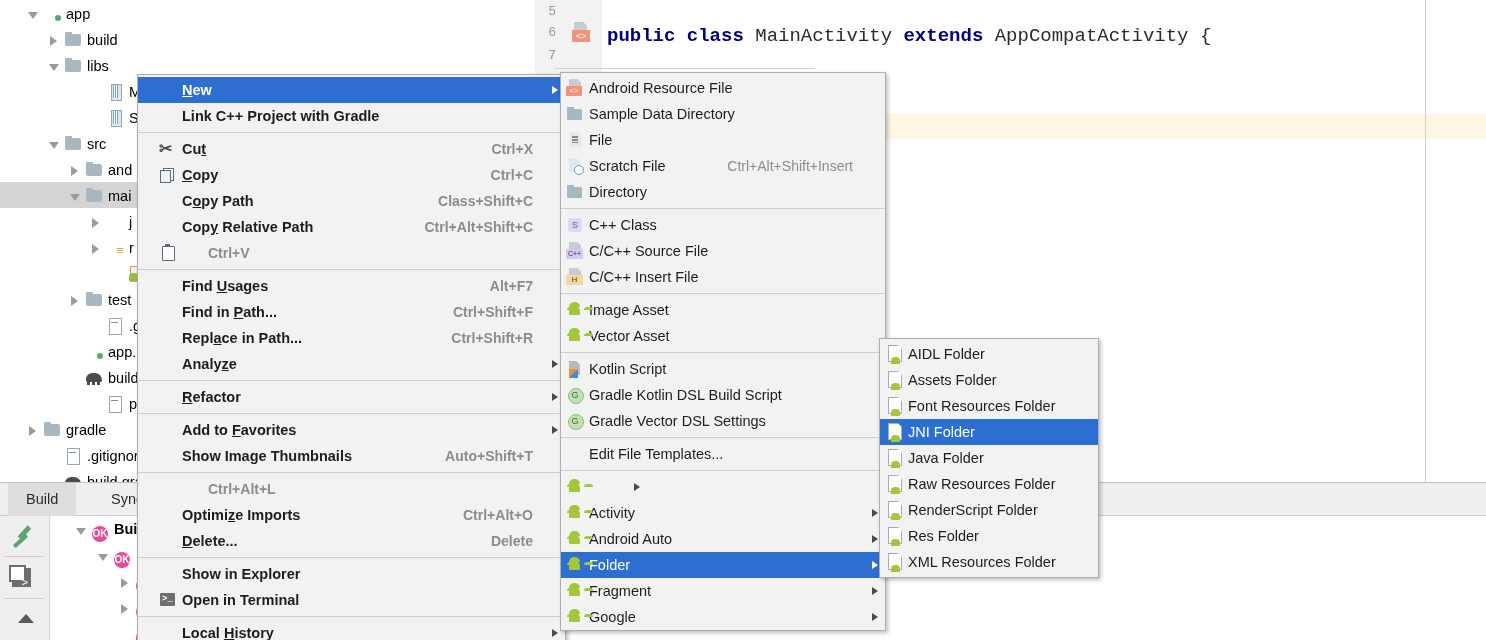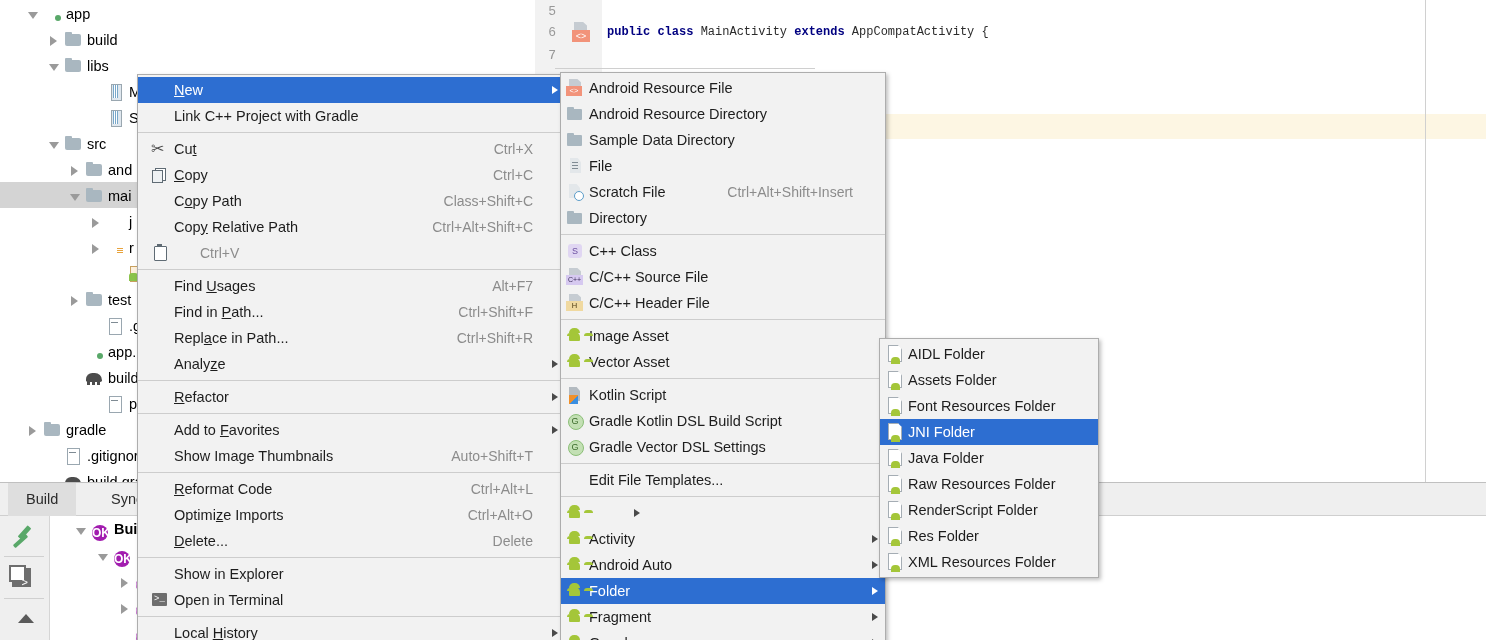--- a/index.html
+++ b/index.html
@@ -124,21 +124,21 @@
     background:#c6ccd2;
     clip-path:polygon(0 0,70% 0,100% 30%,100% 100%,0 100%);
   }
   .gutter-icon .tag{
     position:absolute; left:1px; top:8px; width:18px; height:12px;
     background:#f2937a; color:#ffffff; font-size:9px; line-height:12px;
     text-align:center; font-family:"Liberation Sans",sans-serif;
   }
   .code-line{
     position:absolute; left:72px; white-space:pre;
-    font-family:"Liberation Mono", monospace; font-size:12px;
+    font-family:"Liberation Mono", monospace; font-size:19px;
   }
   .kw{ color:#000080; font-weight:bold; }
   .plain{ color:#2b2b2b; }
   .field{ color:#660e7a; font-style:italic; font-weight:bold; }
   #hl-line{
     position:absolute; left:0; top:114px; width:951px; height:25px;
     background:#fdf6e3;
   }
   #edit-border{
     position:absolute; left:890px; top:0; width:1px; height:482px;
@@ -200,21 +200,21 @@
     border-left:8px solid transparent; border-right:8px solid transparent;
     border-bottom:9px solid #5a5a5a;
   }
   #bp-tree{
     position:absolute; left:51px; top:34px; width:1060px; height:124px;
     background:#ffffff;
   }
   .bp-row{ position:relative; height:26px; line-height:26px; white-space:nowrap; font-size:14.5px;}
   .ok-badge{
     display:inline-block; width:16px; height:16px; border-radius:50%;
-    background:#a21caf; color:#ffffff; font-size:12px; font-weight:bold;
+    background:#ec4899; color:#ffffff; font-size:10px; font-weight:bold;
     line-height:16px; text-align:center; vertical-align:-3px; margin-right:6px;
     font-family:"Liberation Sans",sans-serif;
   }
   .bp-text{ color:#c07000; }
   .bp-text.b{ color:#000000; font-weight:bold; }
   #bp-right-gray{
     position:absolute; left:1111px; top:34px; width:375px; height:124px;
     background:#ffffff;
   }
 
@@ -252,21 +252,21 @@
     border-style:solid; border-width:4px 0 4px 6px;
     border-color:transparent transparent transparent #4a4a4a;
   }
   .mi.sel .mi-arrow::after{
     border-color:transparent transparent transparent #ffffff;
   }
   .msep{ height:1px; background:#cdcdcd; margin:3px 0; }
 
   
   #menu-file-ctx{ left:137px; top:74px; width:429px; }
-  #menu-file-ctx .mi{ padding-left:8px; }
+  #menu-file-ctx .mi{ padding-left:16px;font-weight:bold; }
   #menu-file-ctx .mi-label{ padding-left:0px; }
 
   
   #menu-new{ left:560px; top:72px; width:326px; padding-bottom:0; }
   
   #menu-folder{ left:879px; top:338px; width:220px; }
 
   
   .mic{ position:absolute; left:5px; top:1px; width:18px; height:18px; }
   .mic.scissors::before{
@@ -568,21 +568,20 @@
     </div>
     <div class="mi">
       <span class="mi-ic"></span>
       <span class="mi-label">Show Image Thumbnails</span>
       <span class="mi-short">Auto+Shift+T</span>
       <span class="mi-arrow" style="visibility: hidden;"></span>
     </div>
     <div class="msep"></div>
     <div class="mi">
       <span class="mi-ic"></span>
-      <span class="mi-label"><u>R</u>eformat Code</span>
       <span class="mi-short">Ctrl+Alt+L</span>
       <span class="mi-arrow" style="visibility: hidden;"></span>
     </div>
     <div class="mi">
       <span class="mi-ic"></span>
       <span class="mi-label">Optimi<u>z</u>e Imports</span>
       <span class="mi-short">Ctrl+Alt+O</span>
       <span class="mi-arrow" style="visibility: hidden;"></span>
     </div>
     <div class="mi">
@@ -621,28 +620,20 @@
         <span class="mic andres"></span>
       </span>
       <span class="mi-label">Android Resource File</span>
       <span class="mi-short"></span>
       <span class="mi-arrow" style="visibility: hidden;"></span>
     </div>
     <div class="mi">
       <span class="mi-ic">
         <span class="mic mfolder"></span>
       </span>
-      <span class="mi-label">Android Resource Directory</span>
-      <span class="mi-short"></span>
-      <span class="mi-arrow" style="visibility: hidden;"></span>
-    </div>
-    <div class="mi">
-      <span class="mi-ic">
-        <span class="mic mfolder"></span>
-      </span>
       <span class="mi-label">Sample Data Directory</span>
       <span class="mi-short"></span>
       <span class="mi-arrow" style="visibility: hidden;"></span>
     </div>
     <div class="mi">
       <span class="mi-ic">
         <span class="mic mfile"></span>
       </span>
       <span class="mi-label">File</span>
       <span class="mi-short"></span>
@@ -678,21 +669,21 @@
         <span class="mic cppsrc"></span>
       </span>
       <span class="mi-label">C/C++ Source File</span>
       <span class="mi-short"></span>
       <span class="mi-arrow" style="visibility: hidden;"></span>
     </div>
     <div class="mi">
       <span class="mi-ic">
         <span class="mic cpphdr"></span>
       </span>
-      <span class="mi-label">C/C++ Header File</span>
+      <span class="mi-label">C/C++ Insert File</span>
       <span class="mi-short"></span>
       <span class="mi-arrow" style="visibility: hidden;"></span>
     </div>
     <div class="msep"></div>
     <div class="mi">
       <span class="mi-ic">
         <span class="mic android"></span>
       </span>
       <span class="mi-label">Image Asset</span>
       <span class="mi-short"></span>

